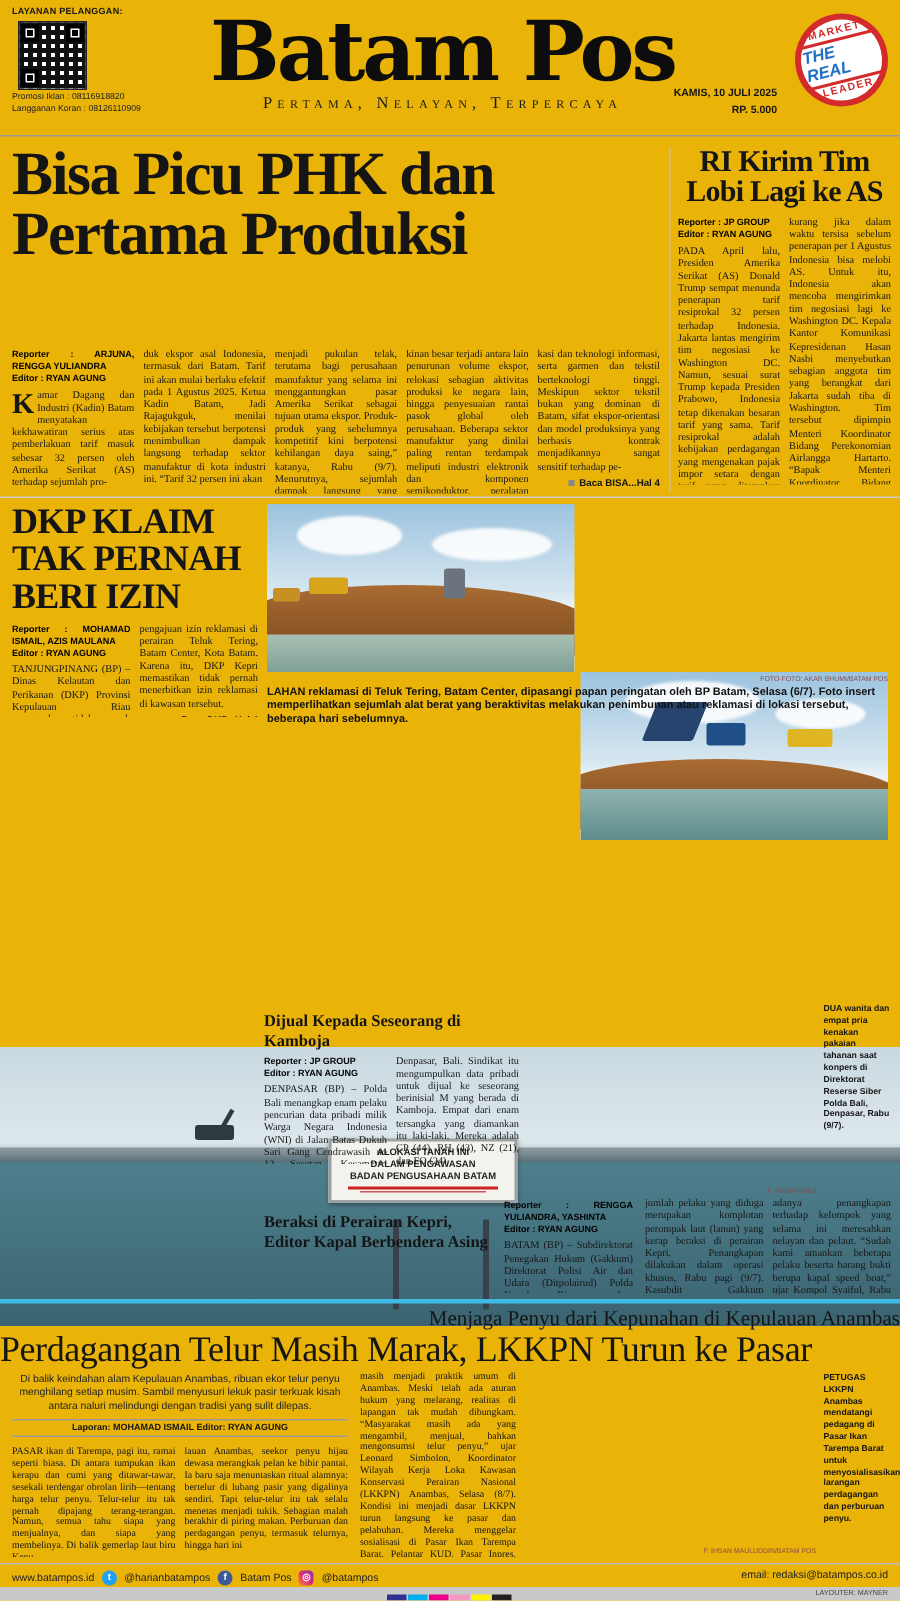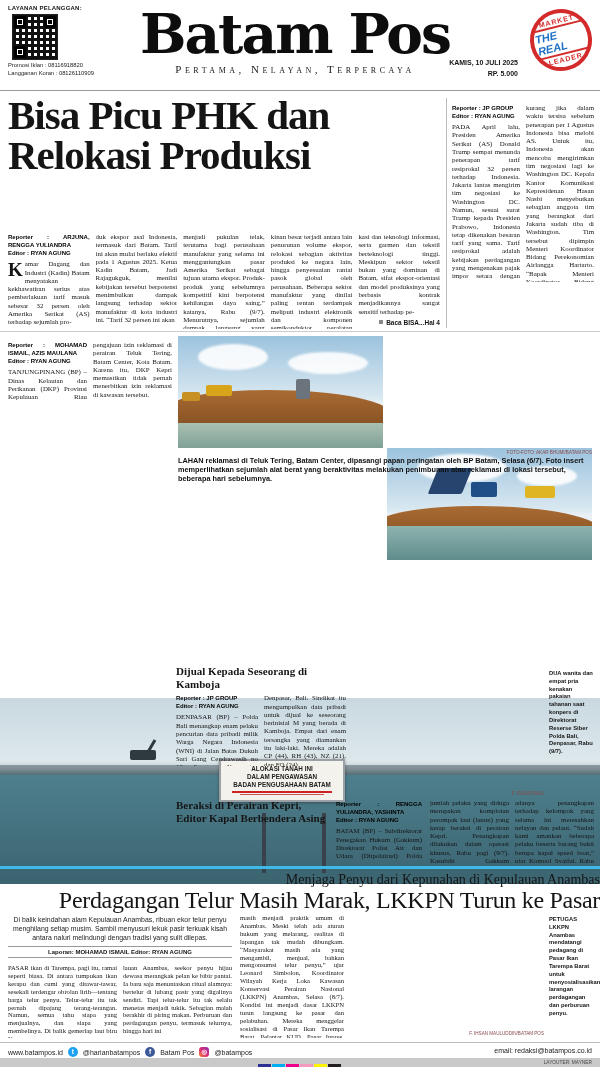--- a/index.html
+++ b/index.html
@@ -1,17 +1,17 @@
 <!DOCTYPE html>
 <html><head>
 <meta charset="utf-8">
 <style>
   * { margin:0; padding:0; box-sizing:border-box; }
   html,body { background:#e9e9e9; }
-  .page { position:relative; width:600px; height:1067px; background:#ffffff; margin:0 auto;
+  .page { position:relative; width:600px; height:1067px; background:#eab308; margin:0 auto;
           overflow:hidden; font-family:"Liberation Serif", serif; color:#151515; }
   .abs { position:absolute; }
 
   
   .svc-label { font:bold 6px "Liberation Sans", sans-serif; letter-spacing:.2px; }
   .qr { width:46px; height:46px; margin:3px 0 2px 4px; background:#fff; border:1px solid #222; position:relative;
         background-image:
           repeating-linear-gradient(0deg,#111 0 3px,transparent 3px 6px),
           repeating-linear-gradient(90deg,#111 0 3px,#fff 3px 6px); }
   .qr i { position:absolute; width:12px; height:12px; border:3px solid #000; background:#fff; }
@@ -39,21 +39,21 @@
   .bodycols { display:flex; gap:6px; }
   .col { flex:1; font-size:6.9px; line-height:1.2; text-align:justify; overflow:hidden; }
   .dropcap { float:left; font:bold 19px/0.85 "Liberation Serif", serif; padding:2px 2px 0 0; }
   .baca { display:flex; justify-content:flex-end; align-items:center; gap:3px; margin-top:3px;
           font:bold 6.5px "Liberation Sans", sans-serif; }
   .baca .sq { width:4px; height:4px; background:#888; }
   .h-ri { font-weight:bold; font-size:20px; line-height:1.02; text-align:center; letter-spacing:-.5px; }
   .h-dkp { font-weight:bold; font-size:24px; line-height:1.04; letter-spacing:-.5px; }
   .subhead { font-weight:bold; font-size:12.5px; line-height:1.1; margin-top:4px; }
   .h-mid { font-weight:bold; font-size:21px; line-height:1; letter-spacing:-.5px; }
-  .subhead-sm { font-weight:bold; font-size:11px; line-height:1.15; margin-top:2px; }
+  .subhead-sm { font-weight:bold; font-size:11px; line-height:1.15; margin-top:12px; }
   .vline { width:1px; background:#bbb; }
 
   
   .photo { position:relative; overflow:hidden; }
   .ph-sky { background:linear-gradient(#9cc3de 0%, #d9e8f1 55%, #e9f1f5 60%); }
   .cloud { position:absolute; background:#fff; border-radius:50%; filter:blur(1px); opacity:.9; }
   .dirt { position:absolute; left:-5%; right:-5%; height:42%; top:48%;
           background:linear-gradient(#a96b33, #7c4a1e); border-radius:45% 55% 0 0/18px 26px 0 0; }
   .water { position:absolute; left:0; right:0; bottom:0; height:22%; background:linear-gradient(#9fb9a8,#6f958e); }
   .veh { position:absolute; }
@@ -66,21 +66,21 @@
   .signboard .sl { font:bold 6.3px "Liberation Sans", sans-serif; line-height:1.25; color:#222; }
   .signboard .rl { height:2px; background:#c22; margin:2px 8px 1px; }
   .signboard .rl2 { height:1.5px; background:#c55; margin:0 16px; }
   .post { position:absolute; width:4px; height:60px; background:#39424a; top:62%; }
   .exc { position:absolute; background:#2f3a40; }
   .cap-side { font:bold 5.8px "Liberation Sans", sans-serif; line-height:1.35; }
 
   
   .cyanrule { background:#3fb9e5; height:2.5px; }
   .kicker { text-align:right; font-size:14px; }
-  .h-feat { text-align:right; font-size:24px; line-height:1; letter-spacing:-.3px; }
+  .h-feat { text-align:left; font-size:24px; line-height:1; letter-spacing:-.3px; }
   .leadbox { font:6.9px "Liberation Sans", sans-serif; text-align:center; line-height:1.3; color:#222; }
   .laporan { border-top:1px solid #999; border-bottom:1px solid #999; margin-top:3px; padding:2px 0;
              font:bold 6px "Liberation Sans", sans-serif; text-align:center; }
 
   
   .social { display:flex; align-items:center; gap:5px; font:7px "Liberation Sans", sans-serif; color:#222; }
   .sicon { width:10px; height:10px; border-radius:50%; color:#fff; font:bold 6.5px/10px "Liberation Sans", sans-serif;
            text-align:center; display:inline-block; }
   .tw { background:#1da1f2; } .fb { background:#3b5998; }
   .ig { background:linear-gradient(45deg,#f58529,#dd2a7b,#8134af); border-radius:3px; }
@@ -116,21 +116,21 @@
   </div>
 
   <div class="abs seal" style="right:8px; top:9px;">
     <span class="top">MARKET</span>
     <span class="mid">THE REAL</span>
     <span class="bot">LEADER</span>
   </div>
 
   <div class="abs hrule" style="left:0; top:90px; width:600px;"></div>
 
-  <div class="abs h-lead" style="left:8px; top:96px; width:434px;">Bisa Picu PHK dan Relokasi Produksi</div>
+  <div class="abs h-lead" style="left:8px; top:96px; width:434px;">Bisa Picu PHK dan Pertama Produksi</div>
 
 
   <div class="abs bodycols" style="left:8px; top:233px; width:432px; height:96px;">
     <div class="col">
       <div class="repblock">
         <div>Reporter : ARJUNA, RENGGA YULIANDRA</div>
         <div>Editor : RYAN AGUNG</div>
       </div>
       <span class="dropcap">K</span><span>amar Dagang dan Industri (Kadin) Batam menyatakan kekhawatiran serius atas pemberlakuan tarif masuk sebesar 32 persen oleh Amerika Serikat (AS) terhadap sejumlah pro-</span>
     </div>
@@ -142,38 +142,40 @@
       <div class="baca">
           <span class="sq"></span>
           <span>Baca BISA...Hal 4</span>
         </div>
     </div>
   </div>
 
   <div class="abs vline" style="left:446px; top:98px; height:230px;"></div>
 
   <div class="abs" style="left:452px; top:98px; width:142px;">
+    <div class="h-ri">RI Kirim Tim Lobi Lagi ke AS</div>
     <div class="bodycols" style="margin-top:6px; height:178px;">
       <div class="col">
         <div class="repblock">
           <div>Reporter : JP GROUP</div>
           <div>Editor : RYAN AGUNG</div>
         </div>
         <span>PADA April lalu, Presiden Amerika Serikat (AS) Donald Trump sempat menunda penerapan tarif resiprokal 32 persen terhadap Indonesia. Jakarta lantas mengirim tim negosiasi ke Washington DC. Namun, sesuai surat Trump kepada Presiden Prabowo, Indonesia tetap dikenakan besaran tarif yang sama. Tarif resiprokal adalah kebijakan perdagangan yang mengenakan pajak impor setara dengan tarif yang diterapkan negara lain terhadap produk domestik. Besaran tarif yang disampaikan Trump dalam surat yang diunggah ke akun Truth Social-nya pada Senin (7/7) itu bisa ber-</span>
       </div>
       <div class="col">
         <span>kurang jika dalam waktu tersisa sebelum penerapan per 1 Agustus Indonesia bisa melobi AS. Untuk itu, Indonesia akan mencoba mengirimkan tim negosiasi lagi ke Washington DC. Kepala Kantor Komunikasi Kepresidenan Hasan Nasbi menyebutkan sebagian anggota tim yang berangkat dari Jakarta sudah tiba di Washington. Tim tersebut dipimpin Menteri Koordinator Bidang Perekonomian Airlangga Hartarto. “Bapak Menteri Koordinator Bidang Perekonomian Airlangga Hartarto dari Brasil menuju Washington,” kata Hasan di Jakarta, Rabu (8/7). Airlangga di Brasil men-</span>
         
       </div>
     </div>
   </div>
 
   <div class="abs hrule" style="left:0; top:331px; width:600px; background:#ccc;"></div>
 
   <div class="abs" style="left:8px; top:336px; width:164px;">
+    <div class="h-dkp">DKP KLAIM TAK PERNAH BERI IZIN</div>
     <div class="bodycols" style="margin-top:5px; height:62px;">
       <div class="col">
         <div class="repblock">
           <div>Reporter : MOHAMAD ISMAIL, AZIS MAULANA</div>
           <div>Editor : RYAN AGUNG</div>
         </div>
         <span>TANJUNGPINANG (BP) – Dinas Kelautan dan Perikanan (DKP) Provinsi Kepulauan Riau menegaskan tidak pernah menerima</span>
       </div>
       <div class="col">
         <span>pengajuan izin reklamasi di perairan Teluk Tering, Batam Center, Kota Batam. Karena itu, DKP Kepri memastikan tidak pernah menerbitkan izin reklamasi di kawasan tersebut.</span>

